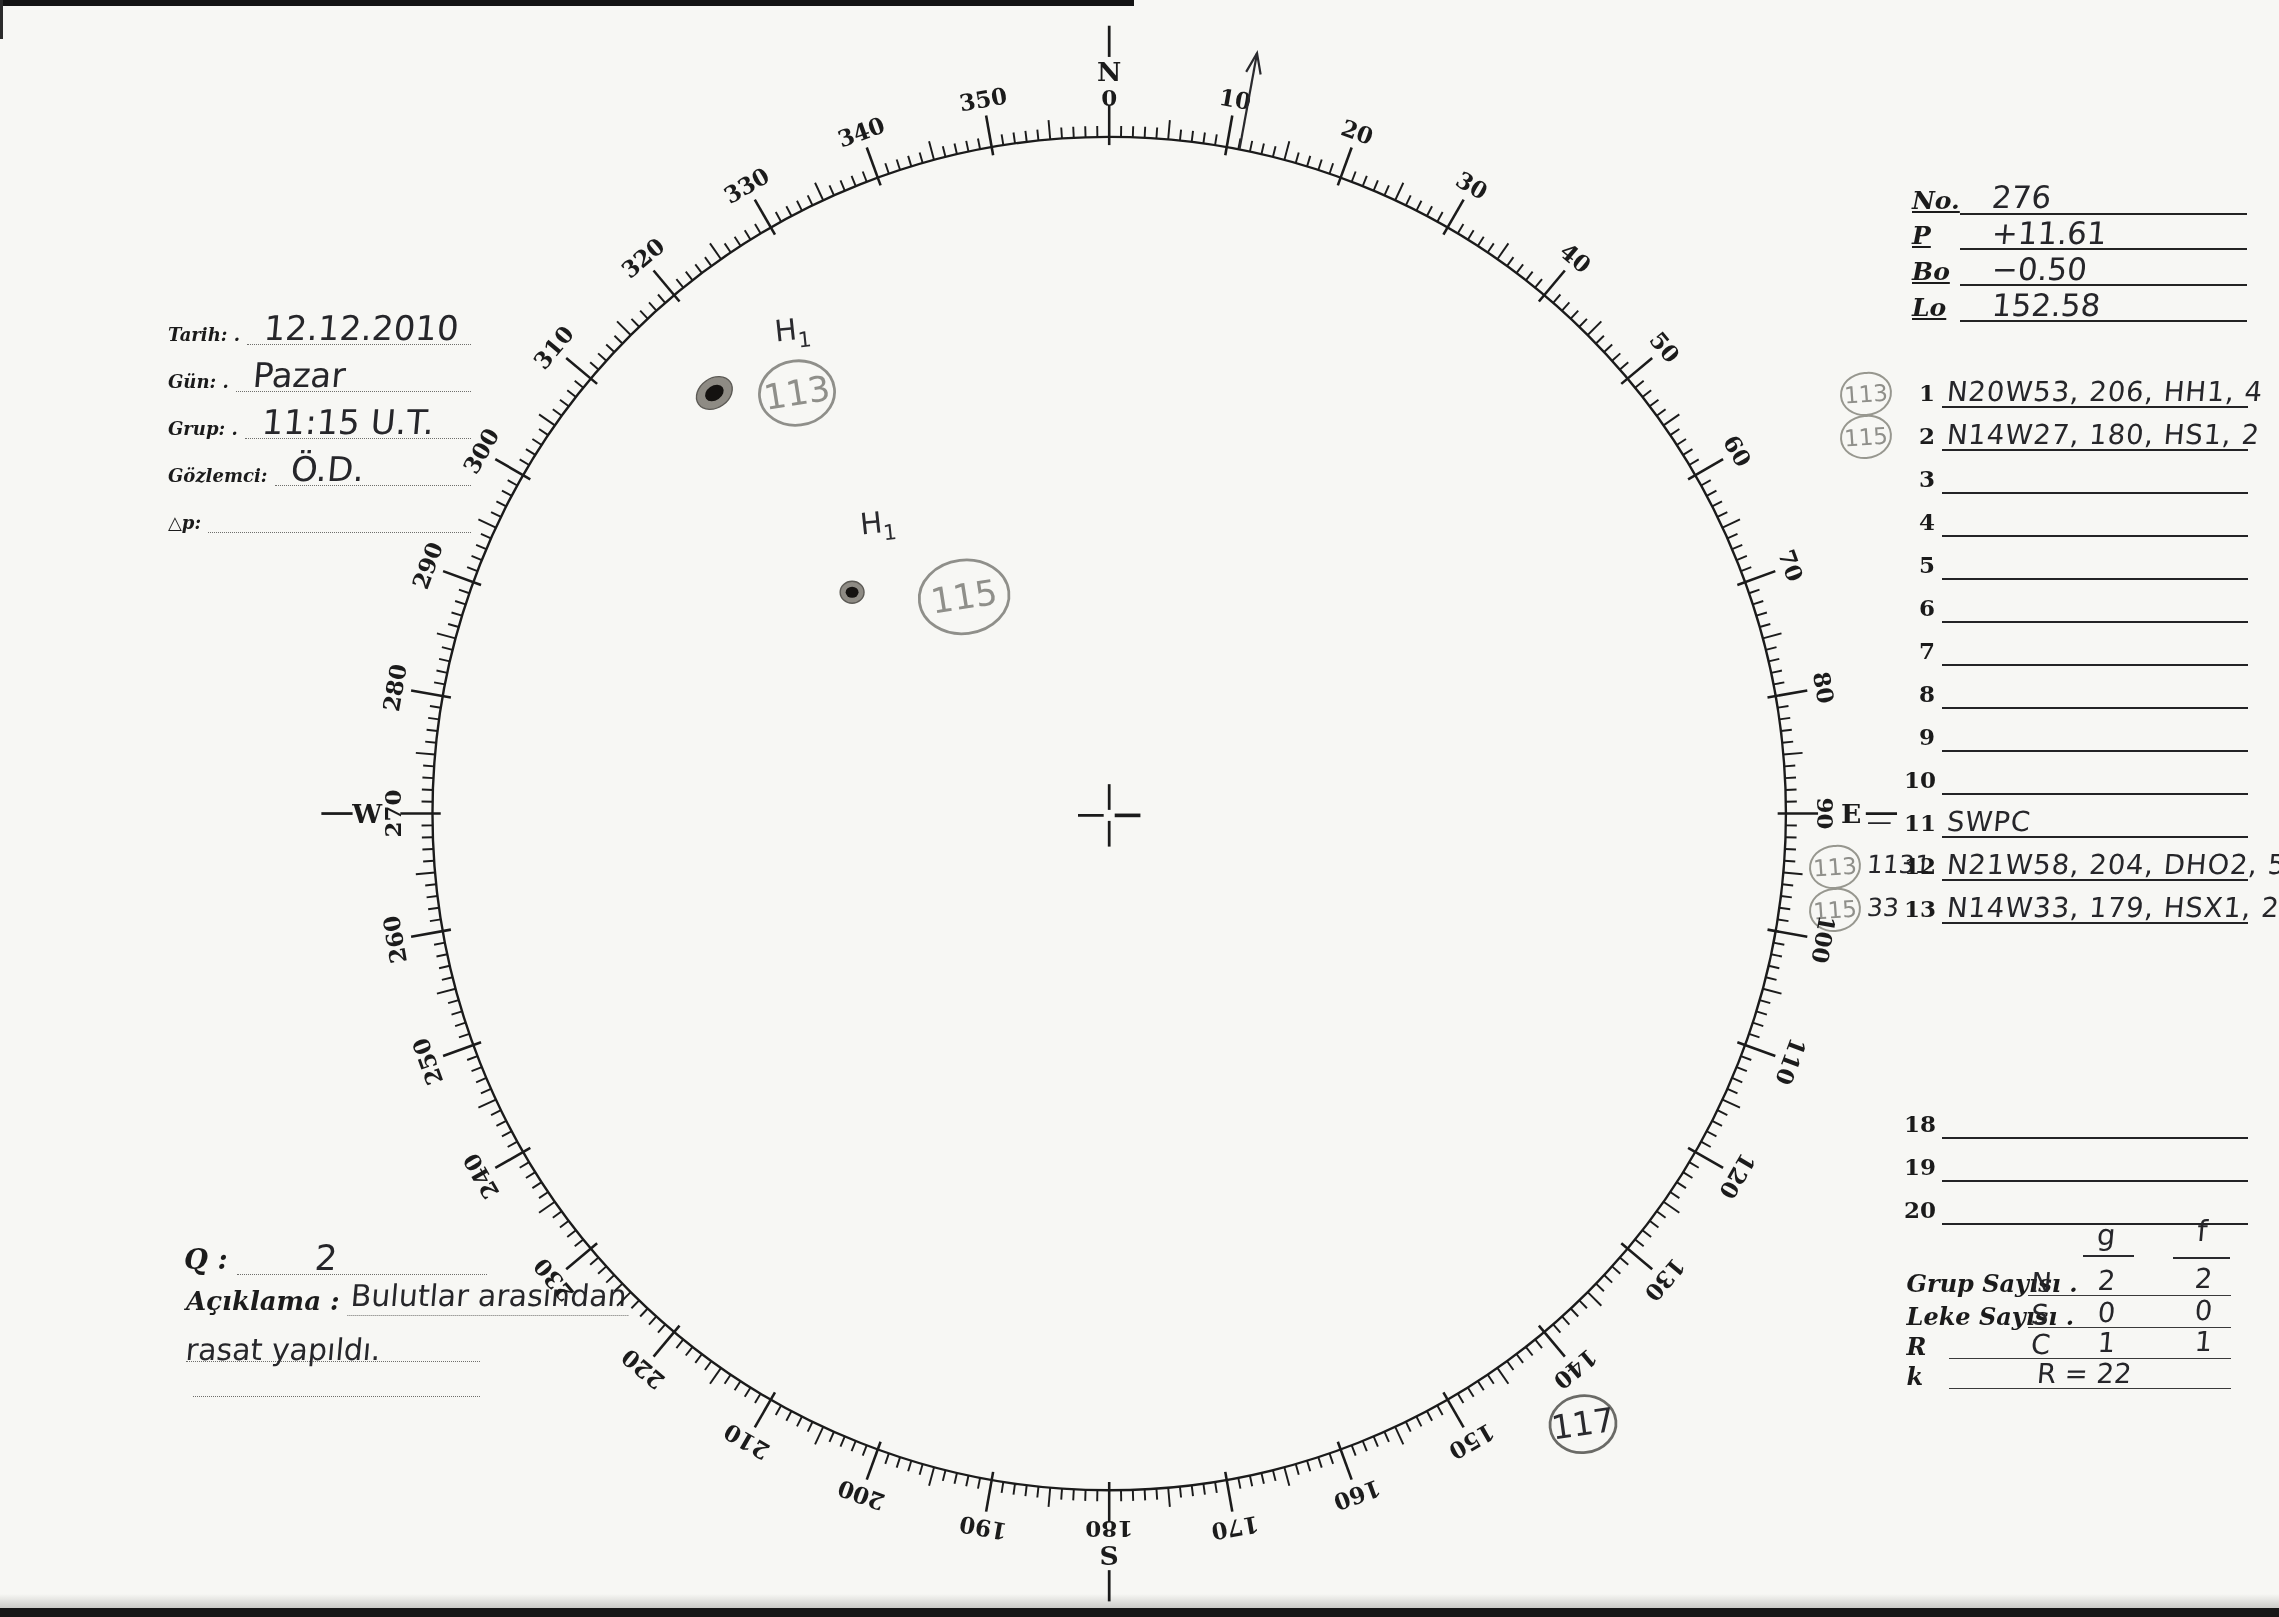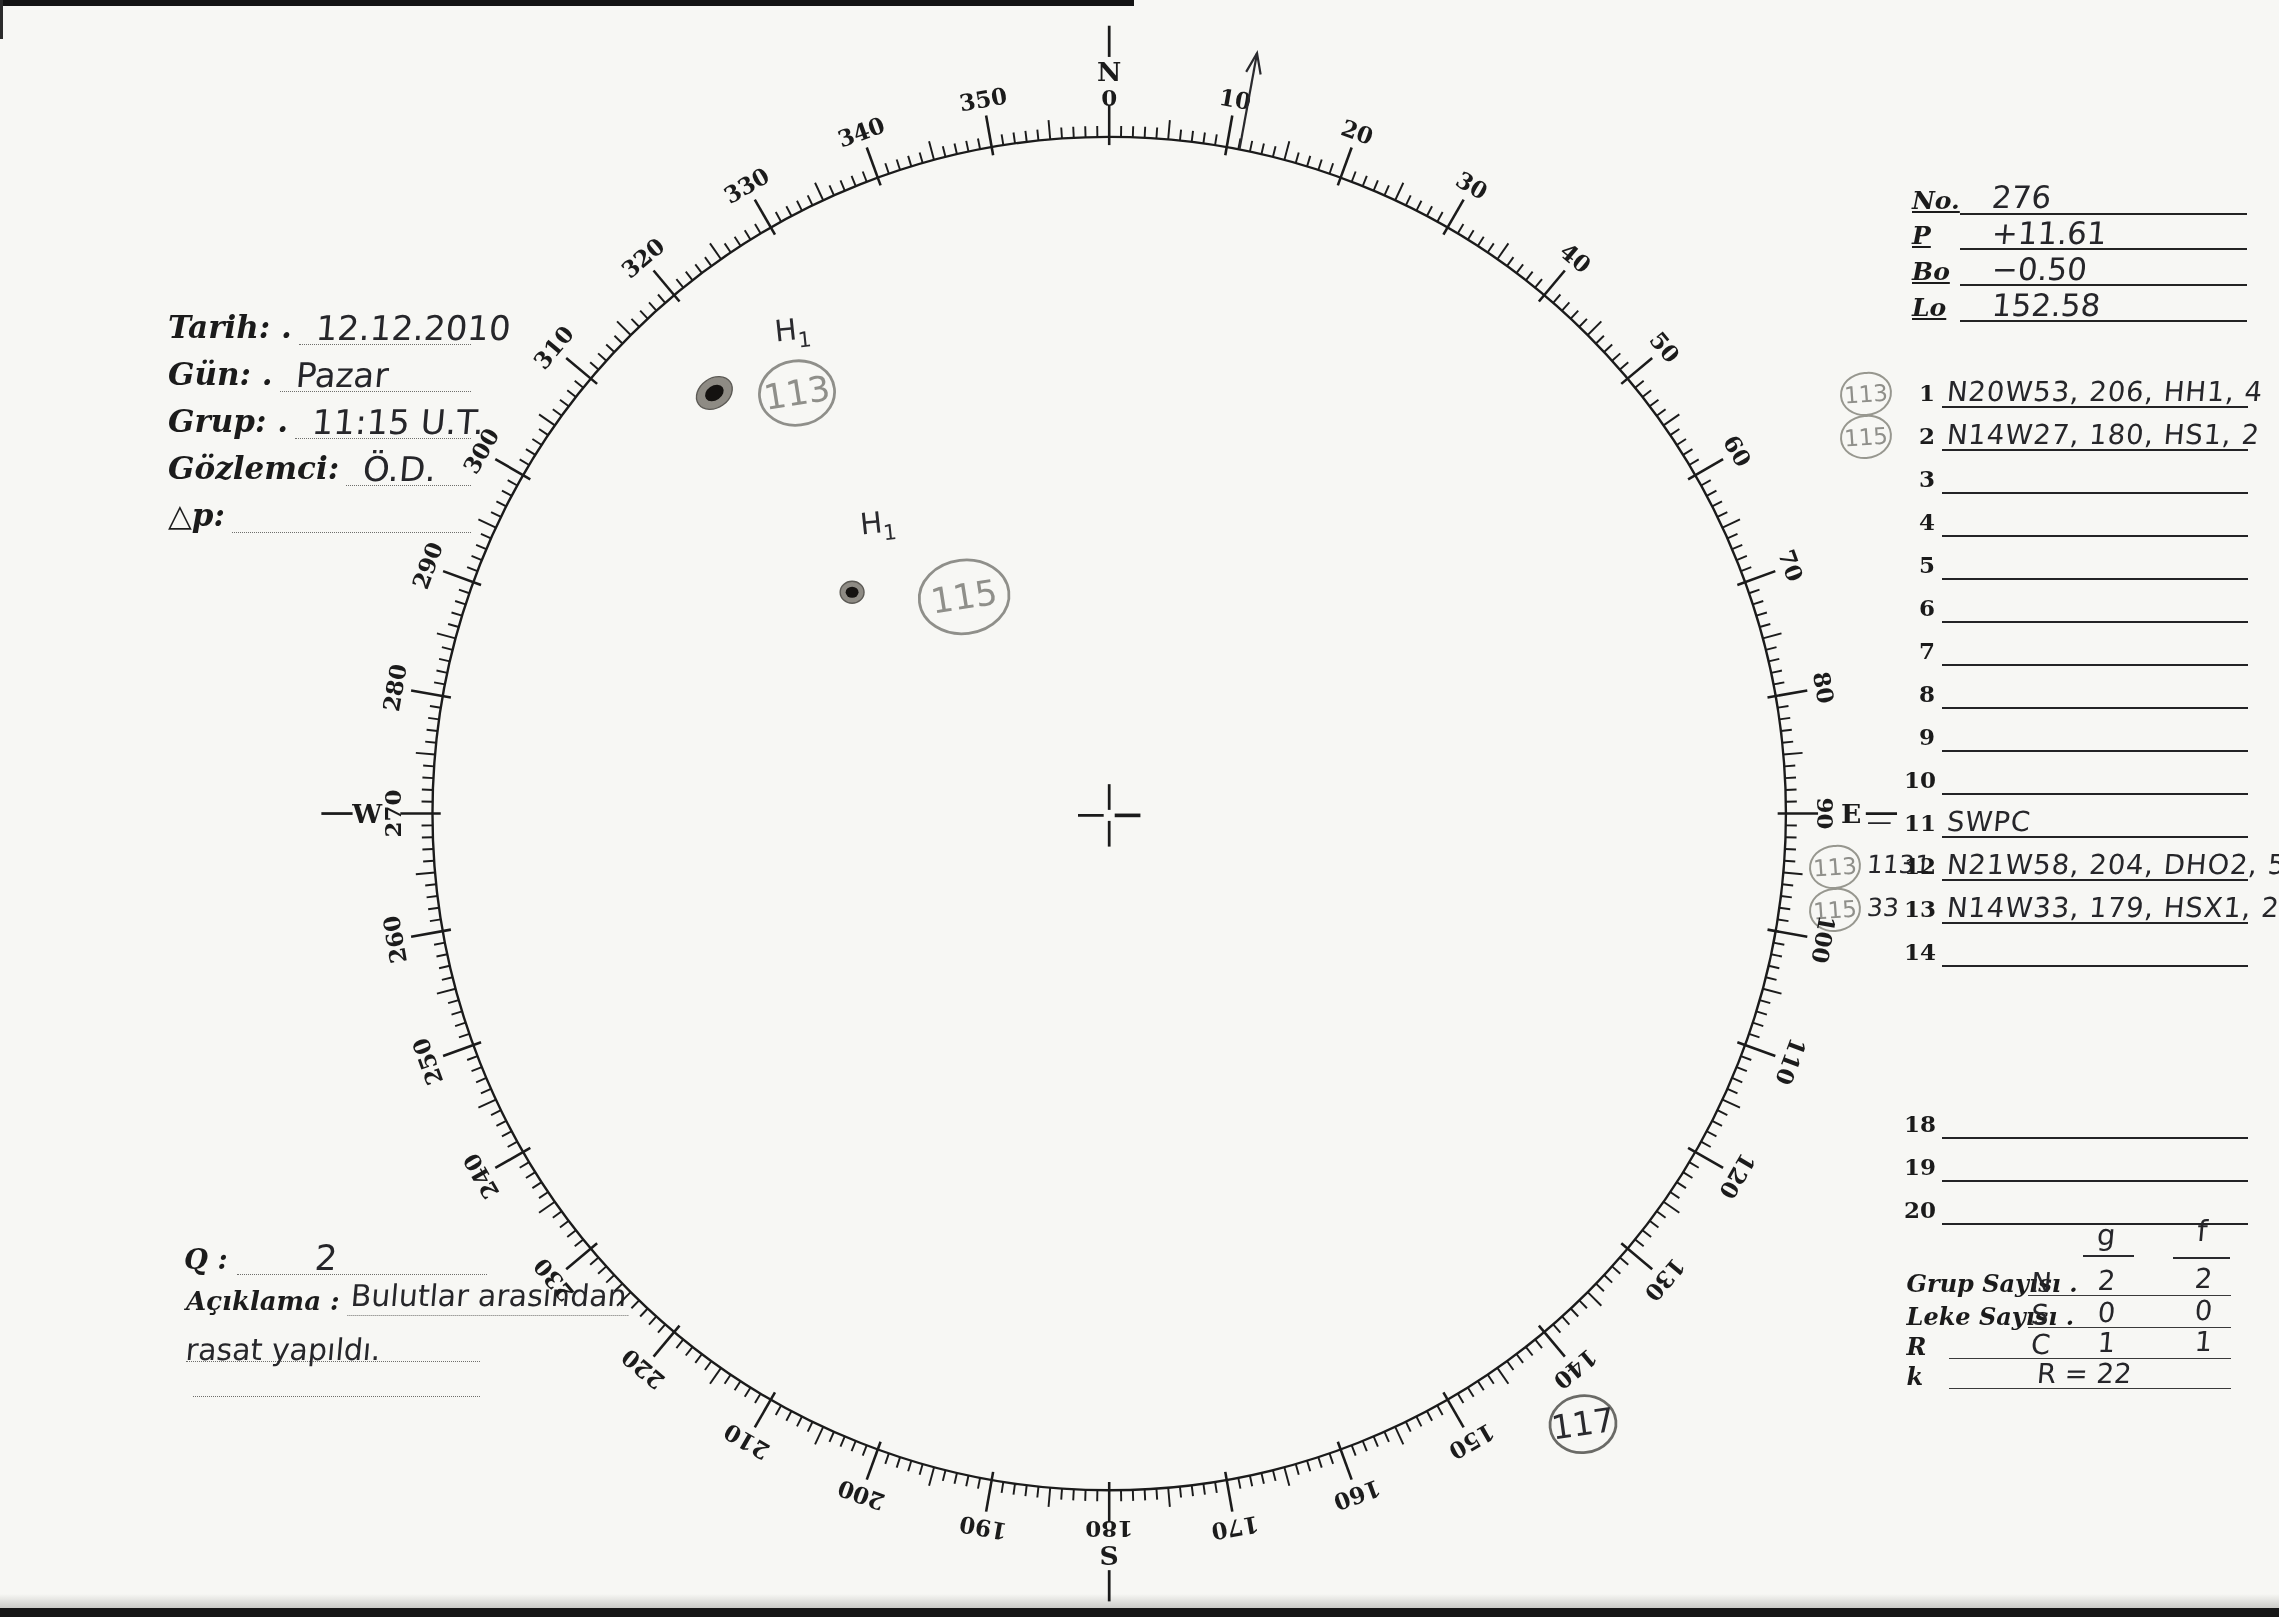--- a/index.html
+++ b/index.html
@@ -13,21 +13,21 @@
   .scan-bottom{position:absolute;left:0;top:1608px;width:2279px;height:9.2px;background:#171717;}
   
   .header{position:absolute;left:163px;top:204px;width:418px;text-align:center;}
   .header .l1{font-size:27.5px;font-weight:bold;letter-spacing:1.4px;}
   .header .l2{font-size:26px;font-weight:bold;letter-spacing:0.9px;margin-top:8.3px;}
   
   .hw{font-family:"DejaVu Sans",sans-serif;color:#26262a;display:inline-block;transform:skewX(-5deg);}
   
   .form-block{position:absolute;left:168px;top:310px;width:303px;}
   .form-row{position:relative;display:flex;align-items:flex-end;height:35px;margin-bottom:12px;}
-  .form-label{font-style:italic;font-weight:bold;font-size:31px;white-space:nowrap;padding-right:7.3px;}
+  .form-label{font-style:italic;font-weight:bold;font-size:18px;white-space:nowrap;padding-right:7.3px;}
   .form-line{flex:1;border-bottom:1.8px dotted #6f6f6c;position:relative;height:100%;}
   .form-value{position:absolute;left:16.5px;bottom:-3.7px;font-size:34px;white-space:nowrap;}
   
   .eph-block{position:absolute;left:1912px;top:187px;width:335px;}
   .eph-row{position:relative;display:flex;align-items:flex-end;height:27.5px;margin-bottom:8.3px;text-decoration:underline;}
   .eph-label{font-weight:bold;font-size:25px;width:48px;font-style:italic;}
   .eph-line{flex:1;border-bottom:2.2px solid #242424;position:relative;height:100%;}
   .eph-value{position:absolute;left:32px;bottom:-2.8px;font-size:31px;white-space:nowrap;}
   
   .obs-list{position:absolute;left:1827px;top:371px;width:432px;height:868px;}
@@ -194,24 +194,20 @@
         <div class="row-num">12</div>
         <div class="row-line"></div>
         <div class="row-text hw">N21W58, 204, DHO2, 5</div>
       </div>
       <div class="list-row" style="top: 516px;">
         <div class="row-circle" style="left: -18.4px;">115</div>
         <div class="row-note hw">33</div>
         <div class="row-num">13</div>
         <div class="row-line"></div>
         <div class="row-text hw">N14W33, 179, HSX1, 2</div>
-      </div>
-      <div class="list-row" style="top: 559px;">
-        <div class="row-num">14</div>
-        <div class="row-line"></div>
       </div>
       <div class="list-row" style="top: 731px;">
         <div class="row-num">18</div>
         <div class="row-line"></div>
       </div>
       <div class="list-row" style="top: 774px; text-decoration: underline;">
         <div class="row-num">19</div>
         <div class="row-line"></div>
       </div>
       <div class="list-row" style="top: 817px;">

